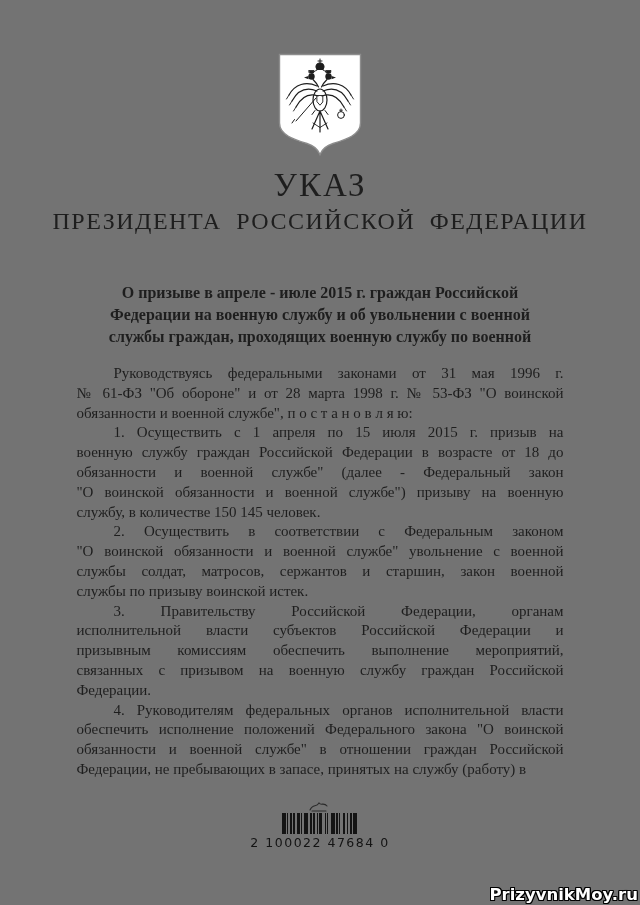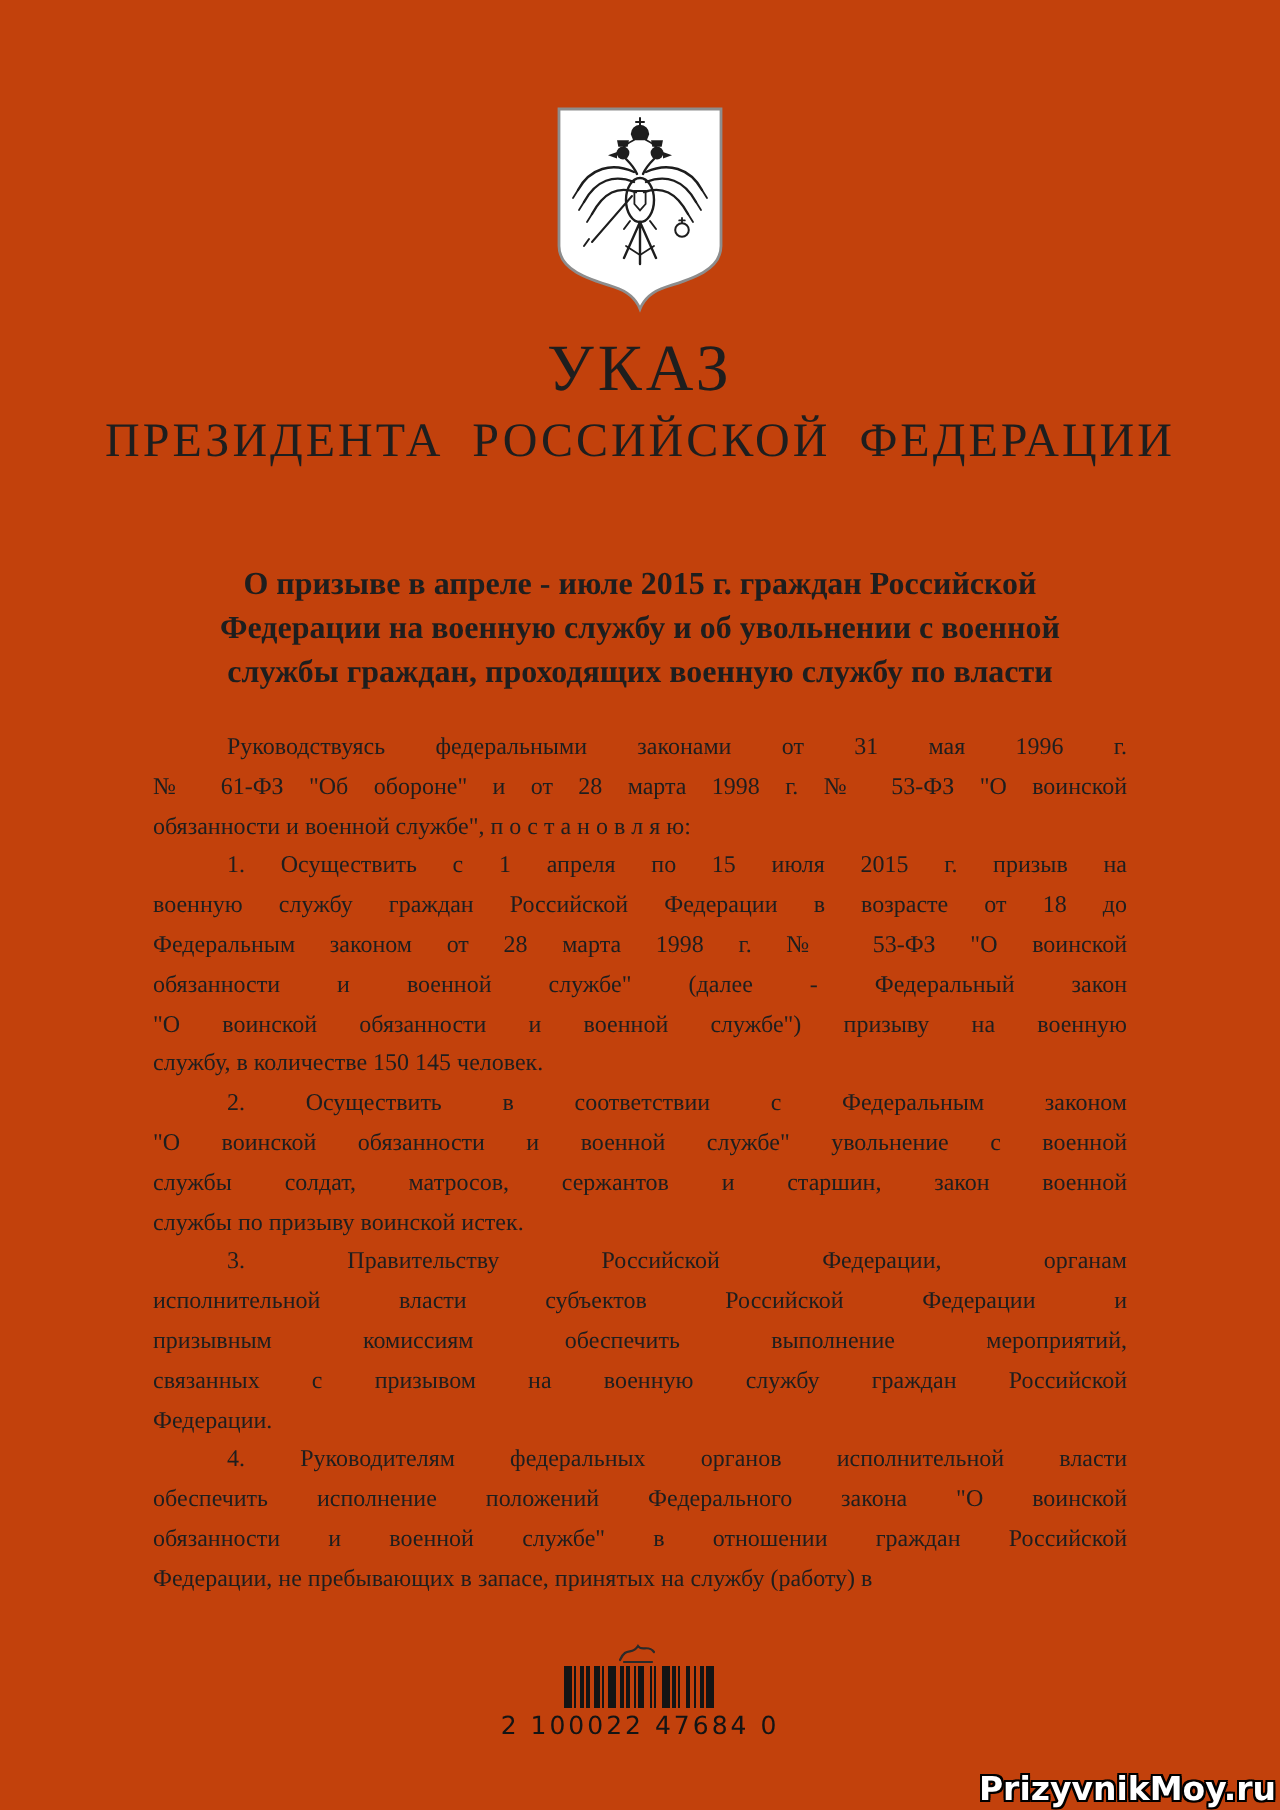--- a/index.html
+++ b/index.html
@@ -1,21 +1,21 @@
 <!DOCTYPE html>
 <html><head>
 <meta charset="utf-8">
 <style>
   * { margin: 0; padding: 0; box-sizing: border-box; }
   html, body { background: #ffffff; }
   .page {
     position: relative;
     width: 640px;
     height: 905px;
-    background: #c2410c;
+    background: #737373;
     overflow: hidden;
     font-family: "Liberation Serif", serif;
     color: #1e1e1e;
   }
   .emblem-wrap {
     padding-top: 53px;
     display: flex;
     justify-content: center;
   }
   .decree-title {
@@ -38,21 +38,21 @@
     margin: 48px auto 0;
     width: 470px;
     font-weight: bold;
     font-size: 16px;
     line-height: 22px;
     text-align: center;
   }
   .doc-body {
     margin: 16px auto 12px;
     width: 487px;
-    font-size: 12px;
+    font-size: 15px;
     line-height: 19.8px;
   }
   .bline {
     text-align: justify;
     text-align-last: justify;
     white-space: normal;
   }
   .bline.last { text-align-last: auto; }
   .bline.first { text-indent: 37px; }
   .barcode-wrap {
@@ -145,33 +145,32 @@
     </svg>
   </div>
 
   <div class="decree-title">УКАЗ</div>
 
   <div class="decree-issuer">ПРЕЗИДЕНТА РОССИЙСКОЙ ФЕДЕРАЦИИ</div>
 
   <div class="subject">
       <div class="subject-line">О призыве в апреле - июле 2015 г. граждан Российской</div>
       <div class="subject-line">Федерации на военную службу и об увольнении с военной</div>
-      <div class="subject-line">службы граждан, проходящих военную службу по власти</div>
+      <div class="subject-line">службы граждан, проходящих военную службу по военной</div>
     </div>
 
   <div class="doc-body">
       <div class="para">
         <div class="bline first">Руководствуясь  федеральными  законами  от  31  мая  1996 г.</div>
         <div class="bline">№ 61-ФЗ "Об обороне" и от 28 марта 1998 г. № 53-ФЗ "О воинской</div>
         <div class="bline last">обязанности и военной службе",  п о с т а н о в л я ю:</div>
       </div>
       <div class="para">
         <div class="bline first">1. Осуществить  с  1  апреля  по  15  июля  2015 г.  призыв  на</div>
         <div class="bline">военную службу граждан Российской Федерации в возрасте от 18 до</div>
-        <div class="bline">Федеральным  законом  от  28  марта  1998 г.  №  53-ФЗ  "О воинской</div>
         <div class="bline">обязанности  и  военной  службе"  (далее  -  Федеральный  закон</div>
         <div class="bline">"О воинской обязанности и военной службе") призыву на военную</div>
         <div class="bline last">службу, в количестве 150 145 человек.</div>
       </div>
       <div class="para">
         <div class="bline first">2. Осуществить  в  соответствии  с  Федеральным  законом</div>
         <div class="bline">"О воинской обязанности и военной службе" увольнение с военной</div>
         <div class="bline">службы  солдат,  матросов,  сержантов  и  старшин,  закон  военной</div>
         <div class="bline last">службы по призыву воинской истек.</div>
       </div>

